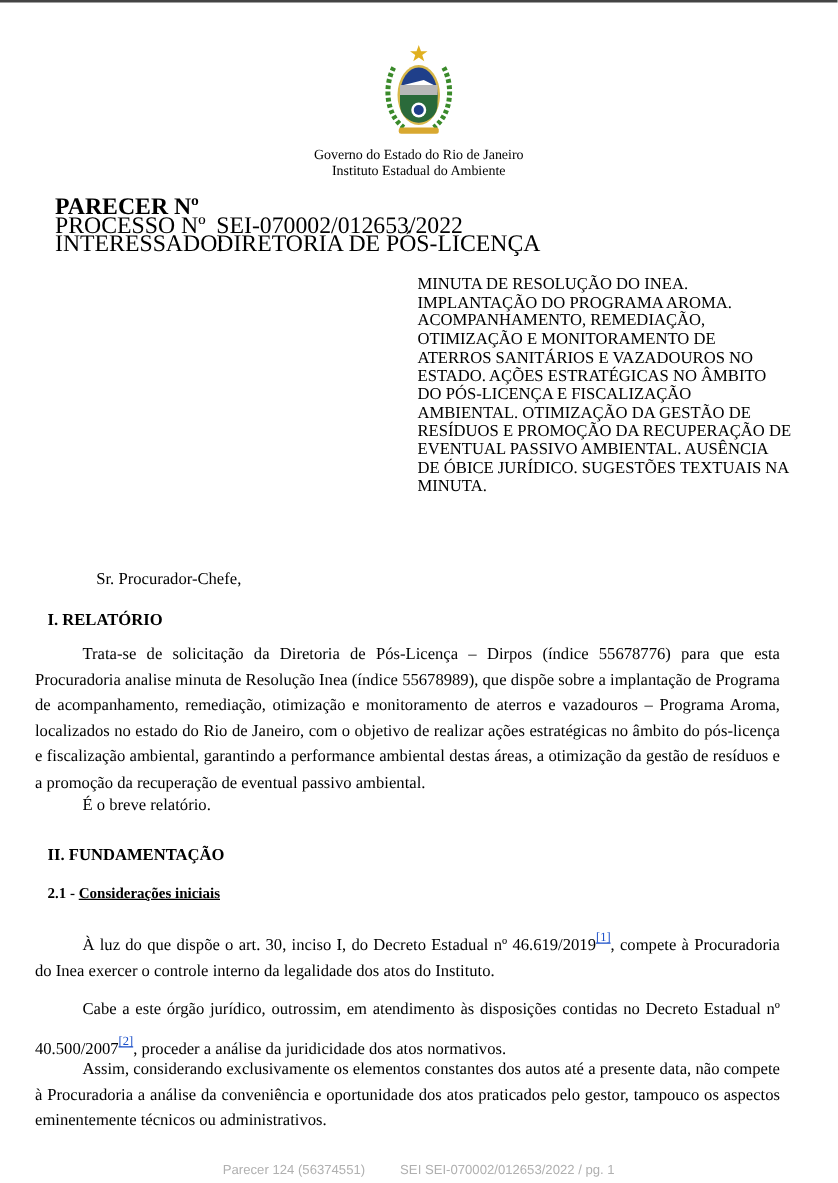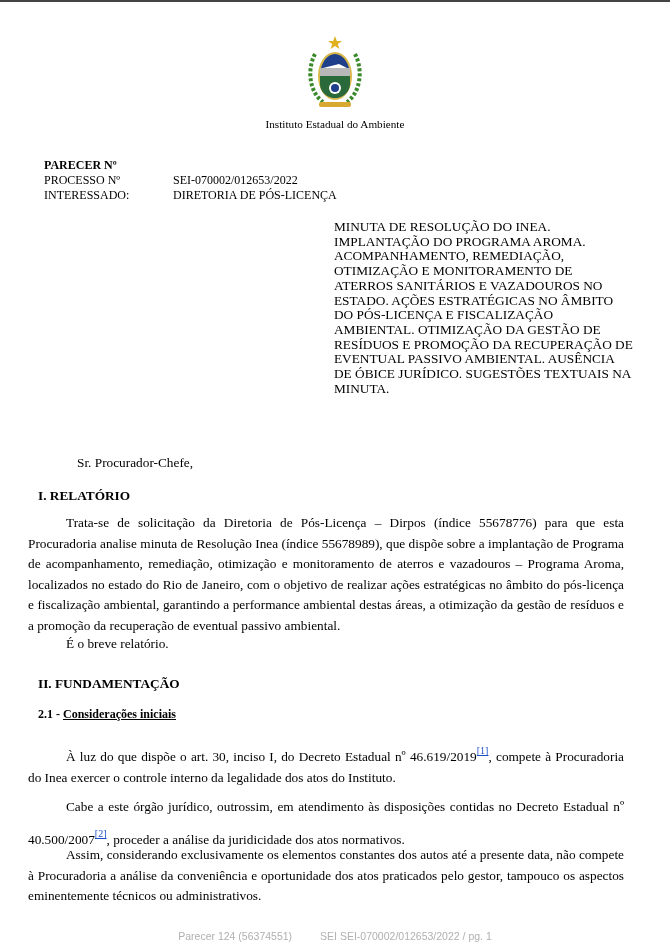--- a/index.html
+++ b/index.html
@@ -11,21 +11,21 @@
     position: relative;
   }
   .topbar { position: absolute; left: 0; top: 0; width: 670px; height: 2px; background: #444; }
   .logo { position: absolute; left: 303px; top: 34px; width: 64px; height: 80px; }
   .header-lines {
     position: absolute; left: 0; top: 118px; width: 670px;
     text-align: center; font-size: 11.2px; line-height: 13px;
   }
   .meta {
     position: absolute; left: 44px; top: 158px;
-    font-size: 12px; line-height: 15px;
+    font-size: 19px; line-height: 15px;
   }
   .meta .row { display: flex; }
   .meta .lbl { width: 129px; }
   .meta .bold { font-weight: bold; }
   .ementa {
     position: absolute; left: 334px; top: 220px; width: 300px;
     font-size: 13.3px; line-height: 14.7px;
   }
   .salutation { position: absolute; left: 77px; top: 455px; font-size: 13.3px; }
   .h1 { position: absolute; left: 38px; font-size: 13.3px; font-weight: bold; }
@@ -57,20 +57,21 @@
   <ellipse cx="32" cy="42" rx="15" ry="22" fill="#1f3f8a"></ellipse>
   <path d="M17,40 L47,40 L47,50 C47,58 40,64 32,64 C24,64 17,58 17,50 Z" fill="#2a6a3a"></path>
   <rect x="17" y="34" width="30" height="8" fill="#b8b8b8"></rect>
   <path d="M20,34 L36,30 L44,34 Z" fill="#ffffff"></path>
   <circle cx="32" cy="54" r="6" fill="#ffffff"></circle>
   <circle cx="32" cy="54" r="4" fill="#1f3f8a"></circle>
   <rect x="16" y="68" width="32" height="5" rx="2" fill="#d8a830"></rect>
 </svg>
 
 <div class="header-lines">
+  <div>Governo do Estado do Rio de Janeiro</div>
   <div>Instituto Estadual do Ambiente</div>
 </div>
 
 <div class="meta">
   <div class="row bold">
     <span class="lbl">PARECER Nº</span>
   </div>
   <div class="row">
     <span class="lbl">PROCESSO Nº</span>
     <span>SEI-070002/012653/2022</span>

